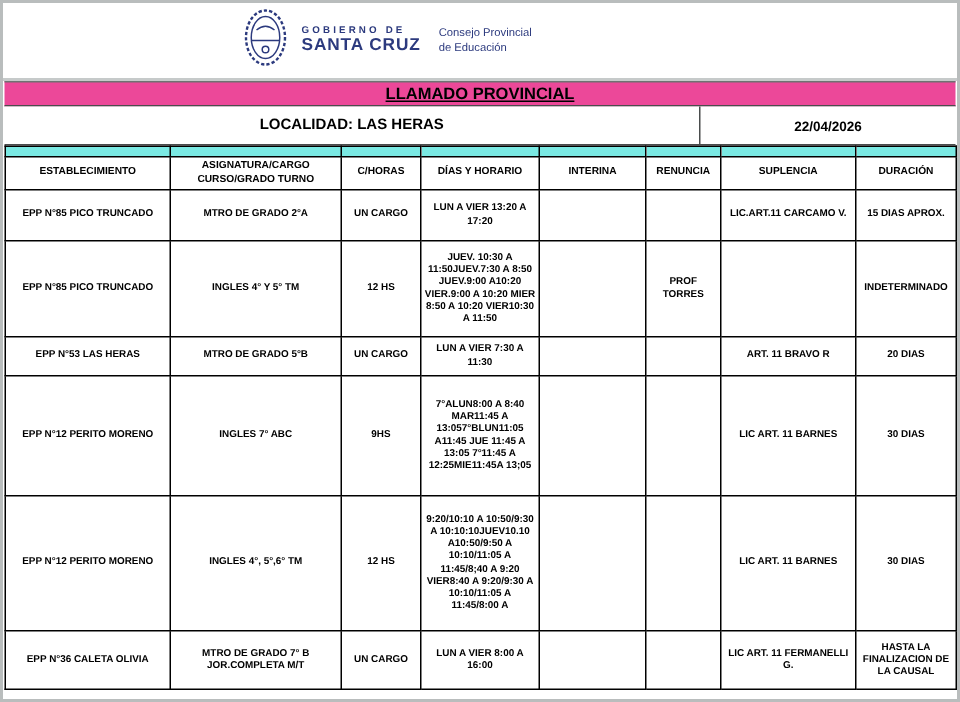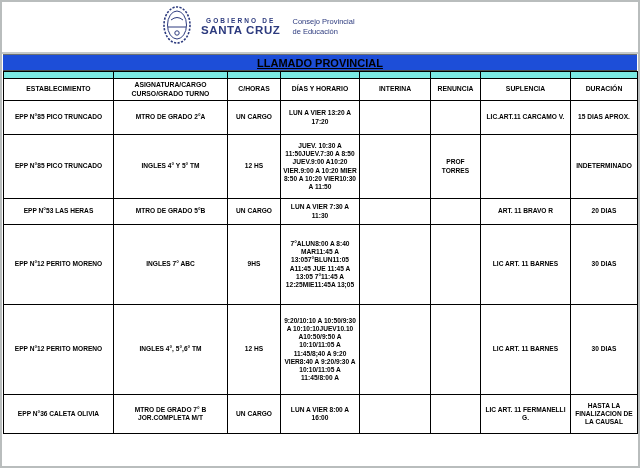--- a/index.html
+++ b/index.html
@@ -8,30 +8,30 @@
     position:relative; width:640px; height:468px; box-sizing:border-box;
     border:2px solid #b9bdbd; background:#fff; overflow:hidden;
   }
 
   
   .logo-band {
     height:52px; border-bottom:2px solid #c6caca;
     display:flex; align-items:center; padding-left:160px; box-sizing:border-box;
   }
   .crest { flex:0 0 auto; margin-right:9px; }
-  .brand { color:#2c3a7e; line-height:1.1;text-align:center; }
+  .brand { color:#2c3a7e; line-height:1.1; }
   .brand .gob { font-size:6.5px; letter-spacing:2.1px; font-weight:600; }
   .brand .prov { font-size:11.5px; font-weight:bold; letter-spacing:0.6px; }
   .dept { color:#2c3a7e; font-size:7.5px; line-height:1.3; margin-left:12px; font-weight:400; }
 
   
   .content { margin:0 1px; }
 
   .title-band {
-    background:#1d4ed8; border-top:1px solid #6e7272; border-bottom:1px solid #4a4d4d;
+    background:#ec4899; border-top:1px solid #6e7272; border-bottom:1px solid #4a4d4d;
     height:15px; display:flex; align-items:center; justify-content:center;
   }
   .title-band span { font-weight:bold; font-size:11px; color:#000; text-decoration:underline; }
 
   .loc-row { display:flex; height:25px; border-bottom:1px solid #4a4d4d; background:#fff; }
   .loc-cell {
     flex:0 0 463px; display:flex; align-items:center; justify-content:center;
     font-weight:bold; font-size:10px; color:#000;
   }
   .date-cell {
@@ -81,20 +81,24 @@
       <div>de Educación</div>
     </span>
   </div>
 
   <div class="content">
 
     <div class="title-band">
       <span>LLAMADO PROVINCIAL</span>
     </div>
 
+    <div class="loc-row">
+      <div class="loc-cell">LOCALIDAD: LAS HERAS</div>
+      <div class="date-cell">22/04/2026</div>
+    </div>
 
     <table class="main">
       <colgroup>
         <col style="width:110px">
           <col style="width:114px">
           <col style="width:53px">
           <col style="width:79px">
         <col style="width:71px">
           <col style="width:50px">
           <col style="width:90px">

